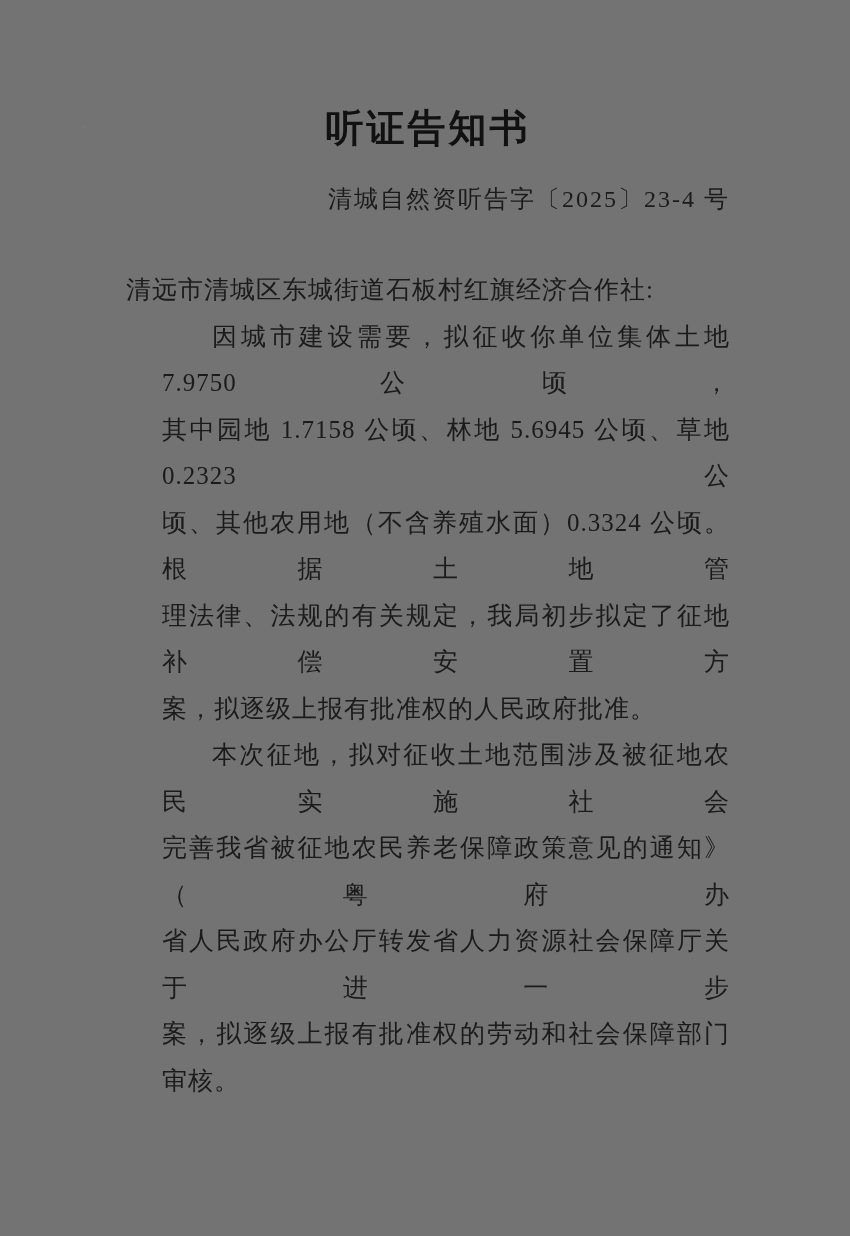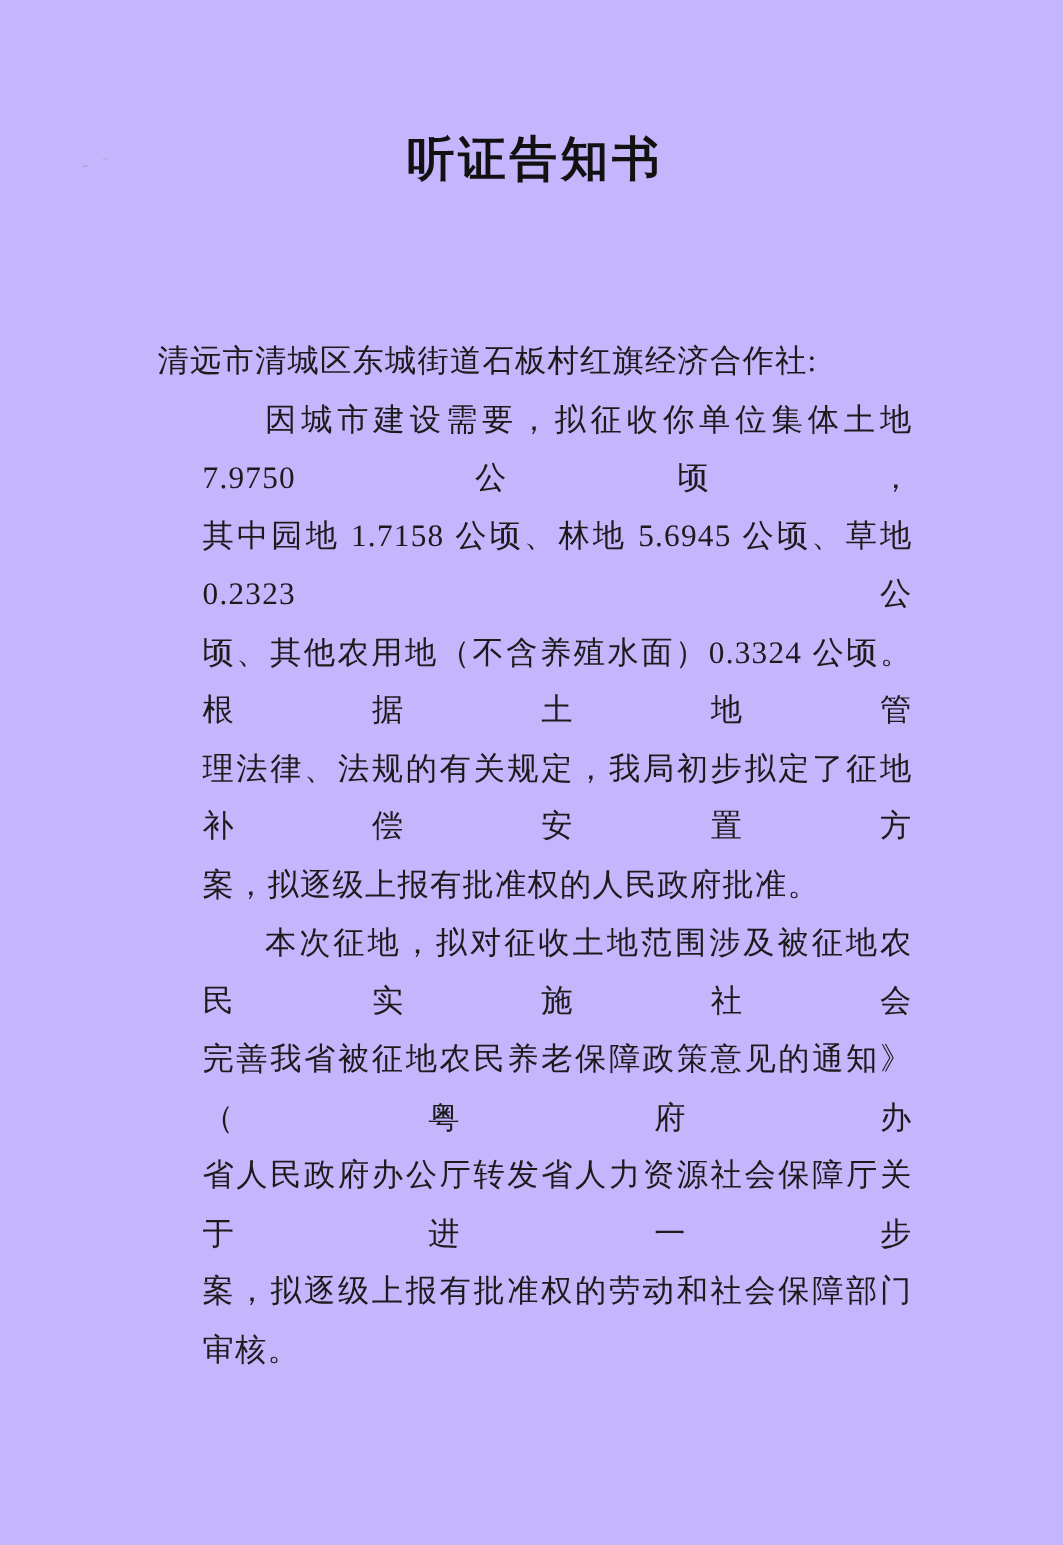--- a/index.html
+++ b/index.html
@@ -4,21 +4,21 @@
 <style>
   html, body {
     margin: 0;
     padding: 0;
     background: #ffffff;
   }
   .page {
     position: relative;
     width: 850px;
     height: 1236px;
-    background: #c4b5fd;
+    background: #737373;
     overflow: hidden;
     font-family: "Liberation Serif", "DejaVu Serif", serif;
     color: #1b1b1b;
   }
   .scan-artifact {
     position: absolute;
     top: 122px;
     left: 56px;
     width: 40px;
     height: 18px;
@@ -77,20 +77,21 @@
   .line.last {
     text-align-last: left;
   }
 </style>
 </head>
 <body>
 
 <div class="page">
   <div class="scan-artifact"></div>
   <h1 class="doc-title">听证告知书</h1>
+  <div class="doc-number">清城自然资听告字〔2025〕23-4 号</div>
   <div class="doc-body">
     <div class="addressee">清远市清城区东城街道石板村红旗经济合作社:</div>
     <div id="paragraphs">
         <div class="paragraph">
           <div class="line first">因城市建设需要，拟征收你单位集体土地 7.9750 公顷，</div>
           <div class="line">其中园地 1.7158 公顷、林地 5.6945 公顷、草地 0.2323 公</div>
           <div class="line">顷、其他农用地（不含养殖水面）0.3324 公顷。根据土地管</div>
           <div class="line">理法律、法规的有关规定，我局初步拟定了征地补偿安置方</div>
           <div class="line last">案，拟逐级上报有批准权的人民政府批准。</div>
         </div>

